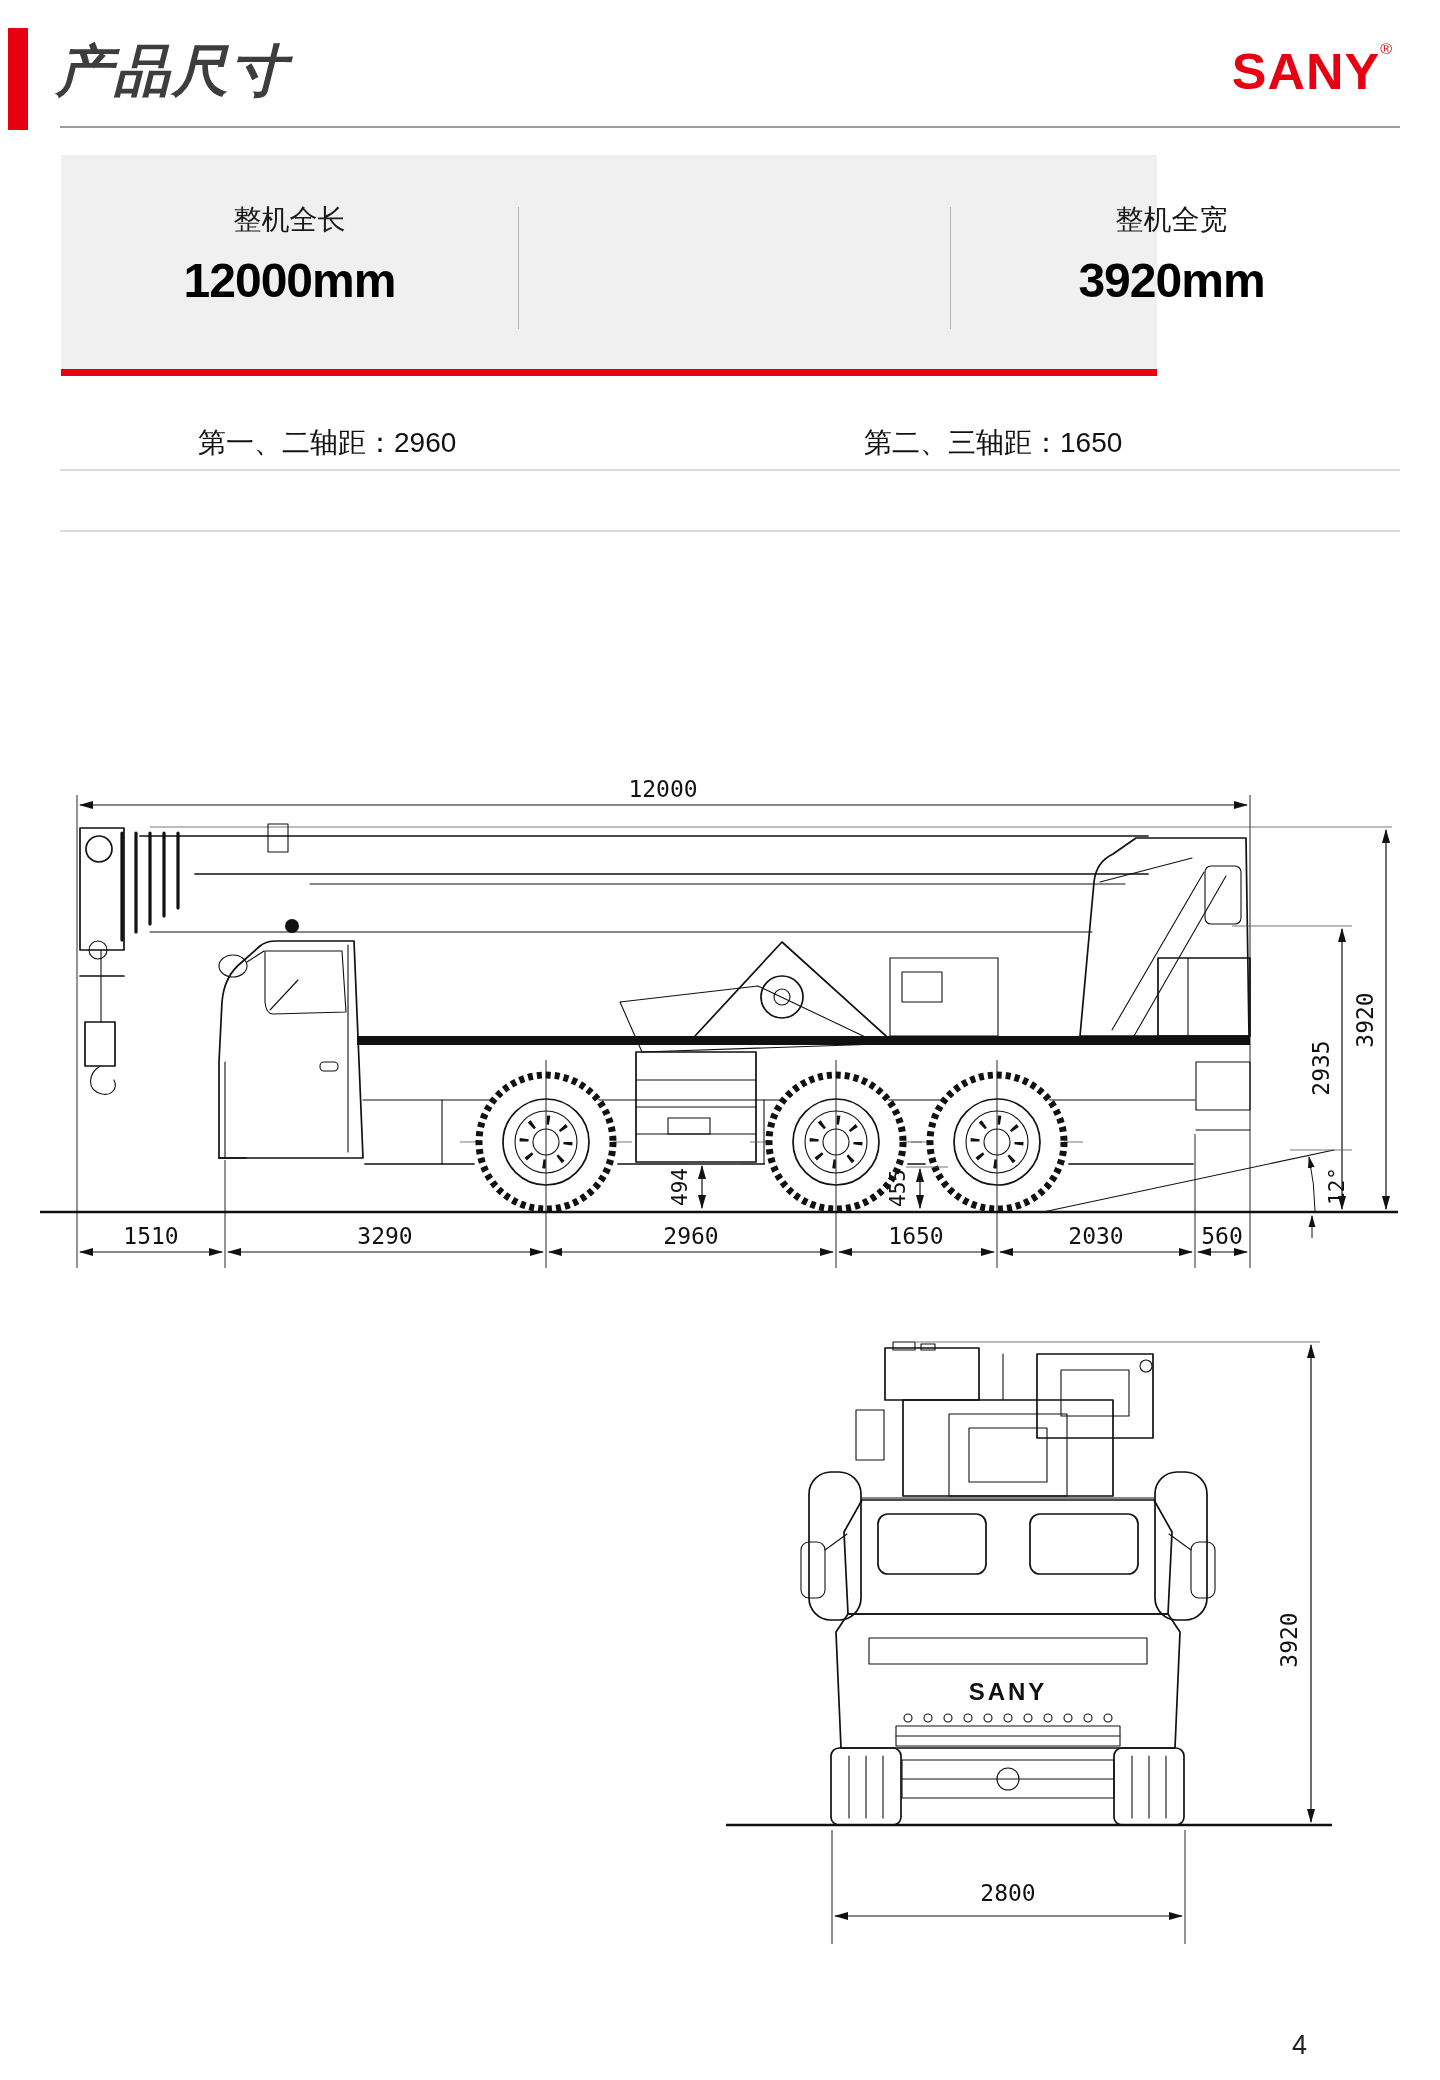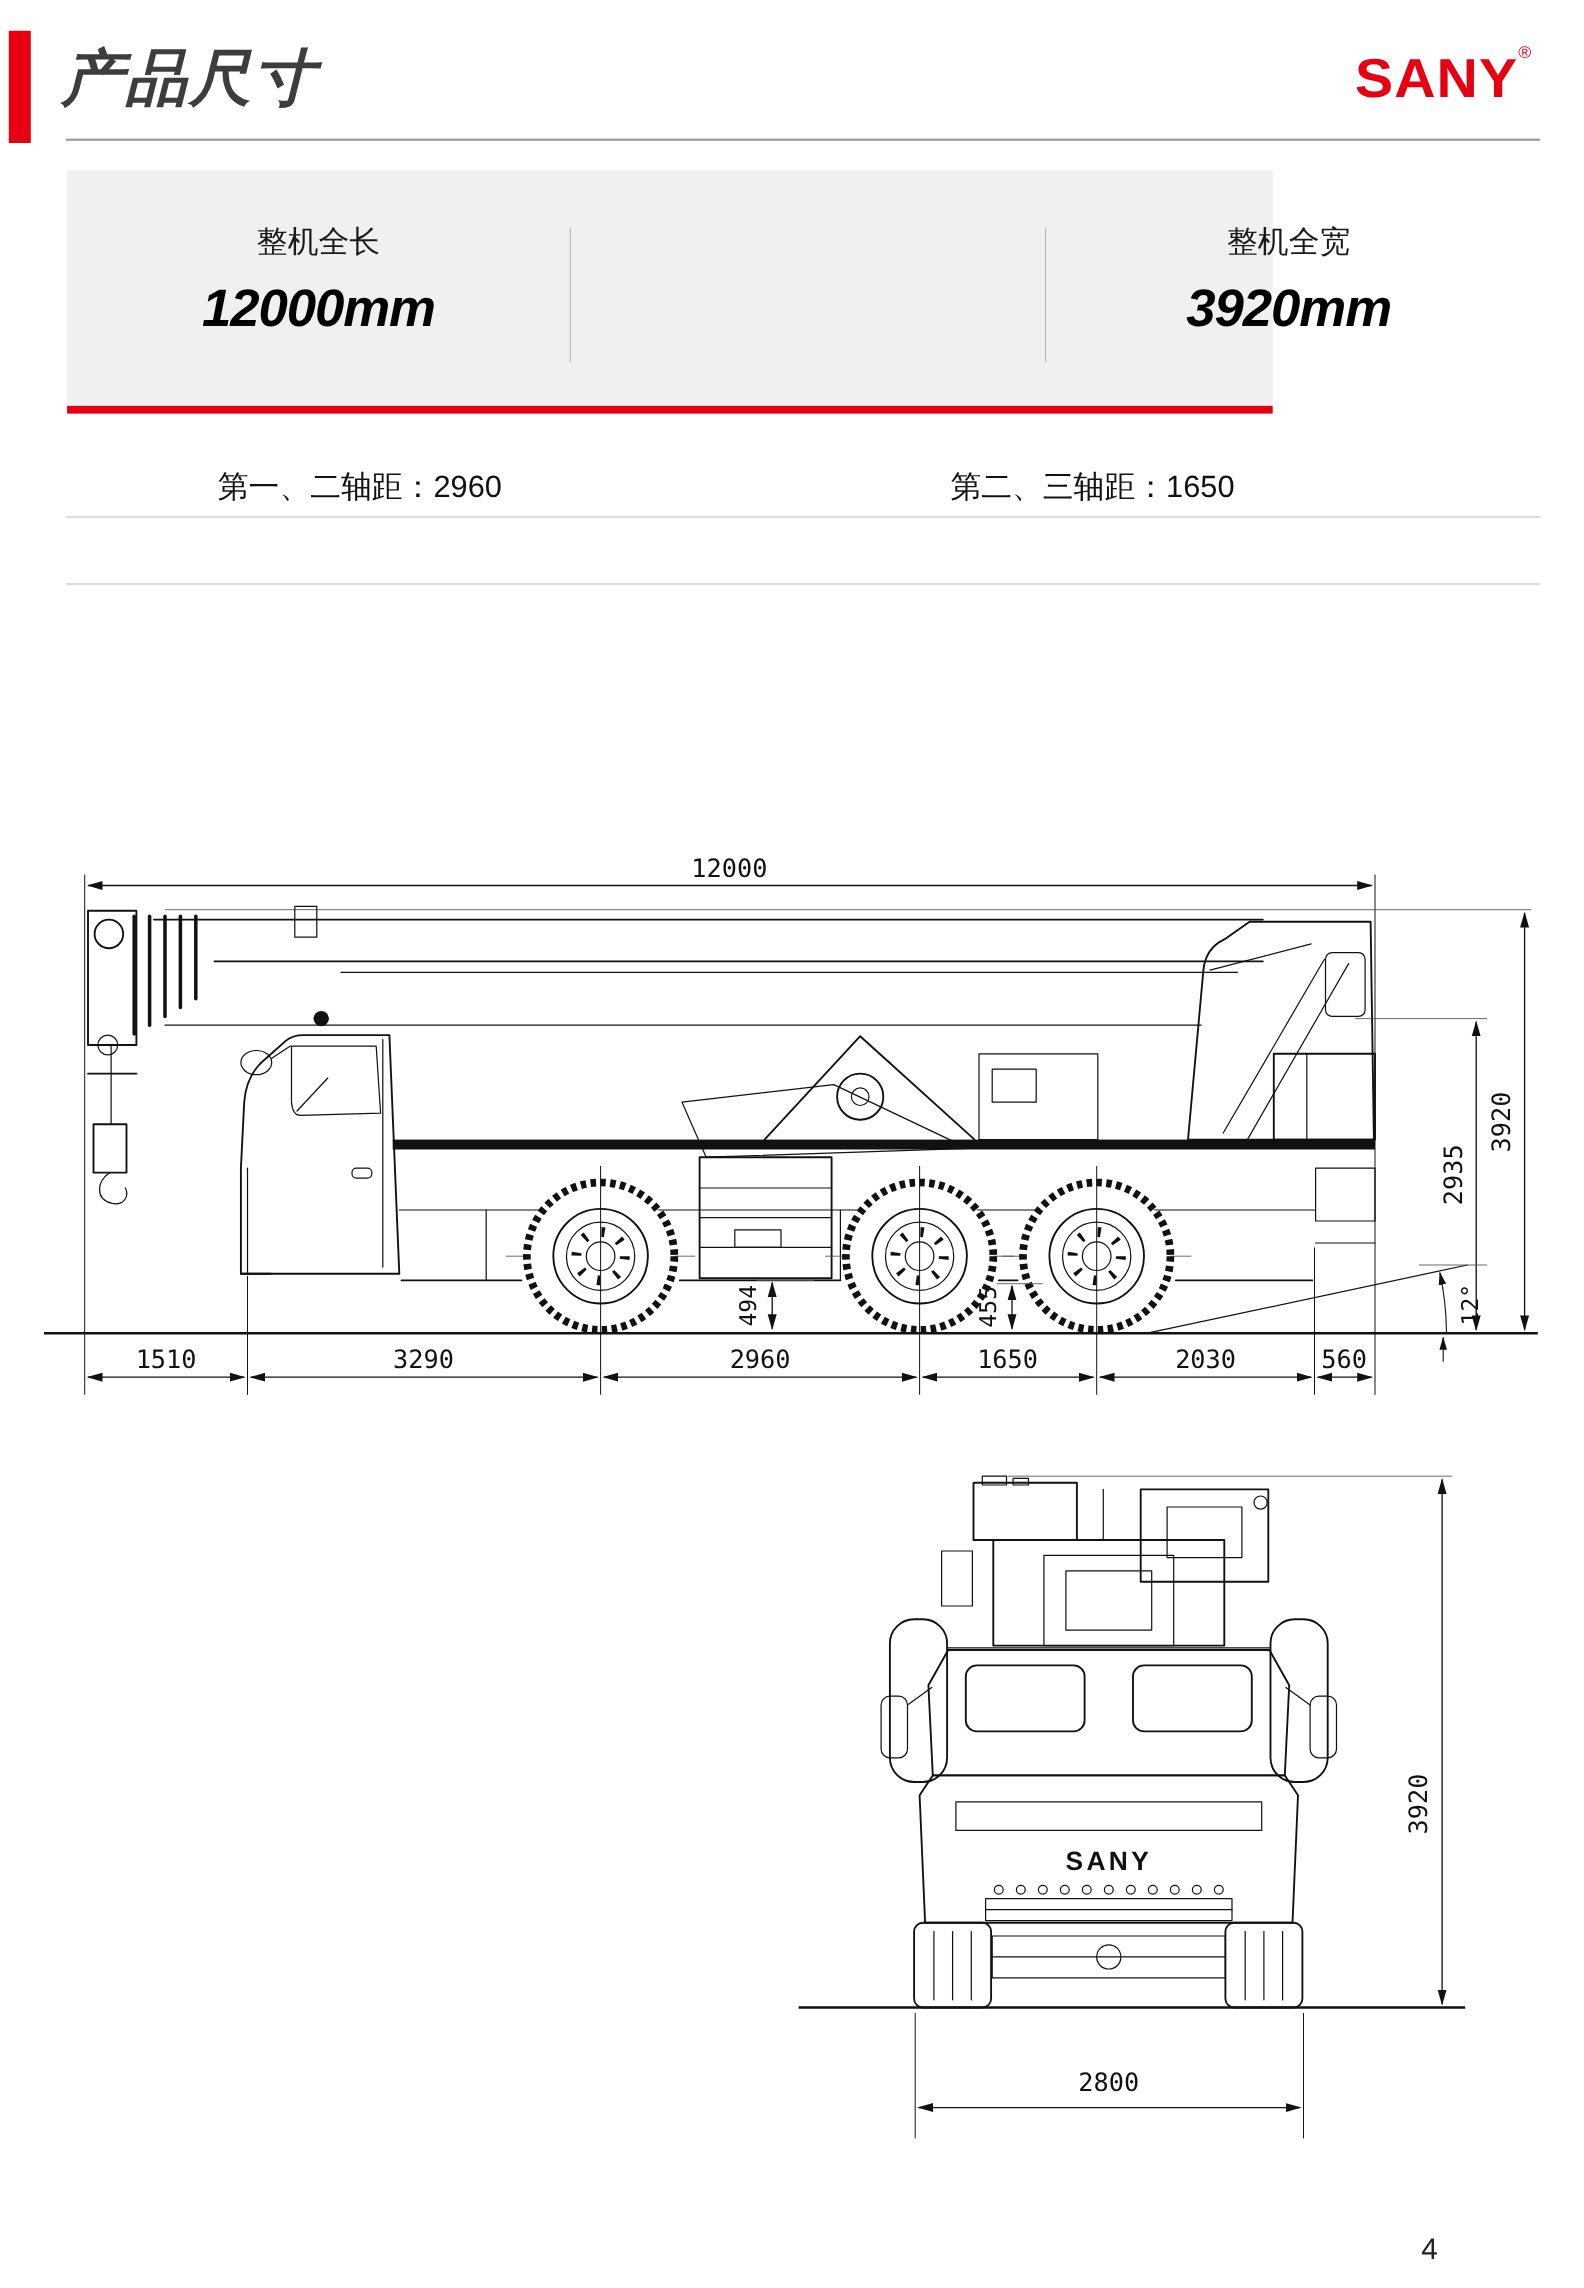--- a/index.html
+++ b/index.html
@@ -11,21 +11,21 @@
               letter-spacing:1px;transform:scaleY(0.96);}
   .brand-logo sup{font-size:16px;font-weight:400;vertical-align:top;line-height:1;position:relative;top:-2px;}
   .header-rule{position:absolute;left:60px;top:126px;width:1340px;height:2px;background:#9b9b9b;}
   .summary-panel{position:absolute;left:61px;top:155px;width:1096px;height:214px;background:#f0f0f0;
                  border-bottom:7px solid #e60012;}
   .summary-col{position:absolute;top:0;height:100%;text-align:center;}
   .summary-col.c1{left:0;width:457px;}
   .summary-col.c2{left:457px;width:432px;}
   .summary-col.c3{left:889px;width:443px;}
   .summary-label{margin-top:46px;font-size:28px;color:#1a1a1a;}
-  .summary-value{margin-top:14px;font-size:48px;font-weight:bold;color:#000;letter-spacing:-1px;font-style:italic;}
+  .summary-value{margin-top:14px;font-size:48px;font-weight:bold;color:#000;letter-spacing:-1px;}
   .summary-divider{position:absolute;top:52px;width:1px;height:122px;background:#b5b5b5;}
   .summary-divider.d1{left:457px;}
   .summary-divider.d2{left:889px;}
   .wheelbase-text{position:absolute;top:424px;font-size:28px;color:#111;}
   .wheelbase-text.w1{left:198px;text-align:center;}
   .wheelbase-text.w2{left:864px;}
   .thin-rule{position:absolute;left:60px;width:1340px;height:2px;background:#dcdcdc;}
   .thin-rule.r1{top:469px;}
   .thin-rule.r2{top:530px;}
   .drawing{position:absolute;}

